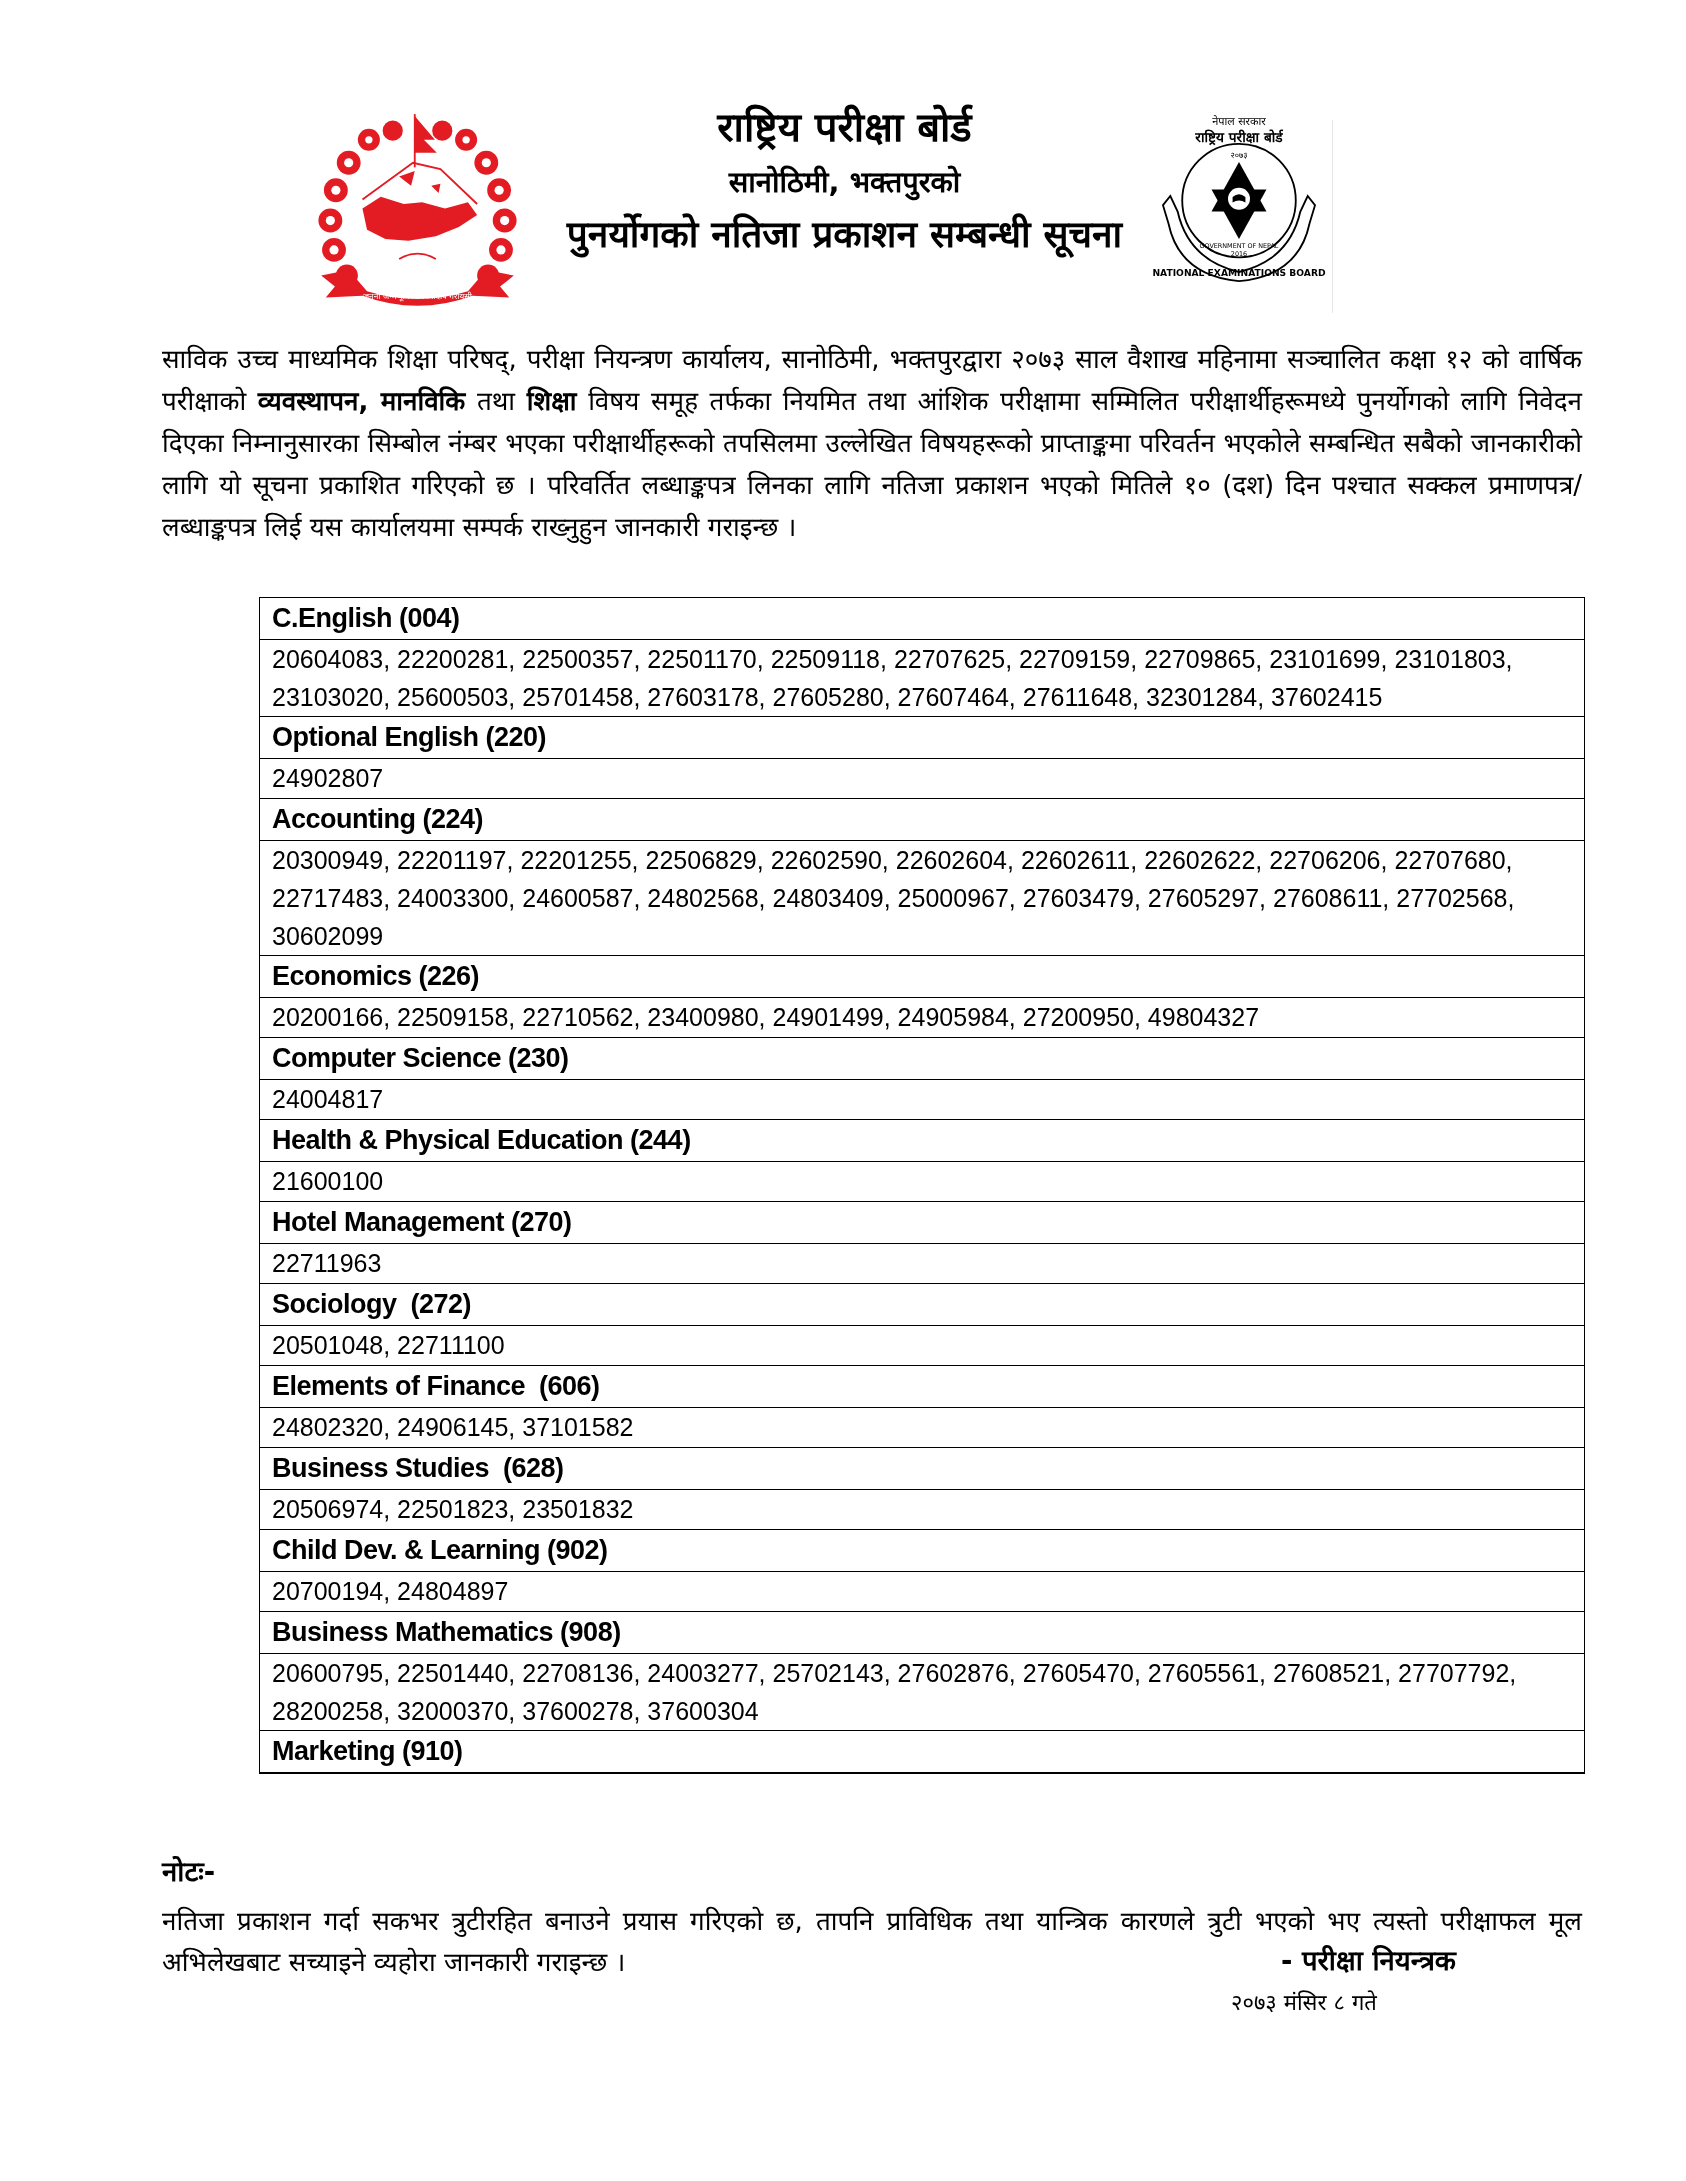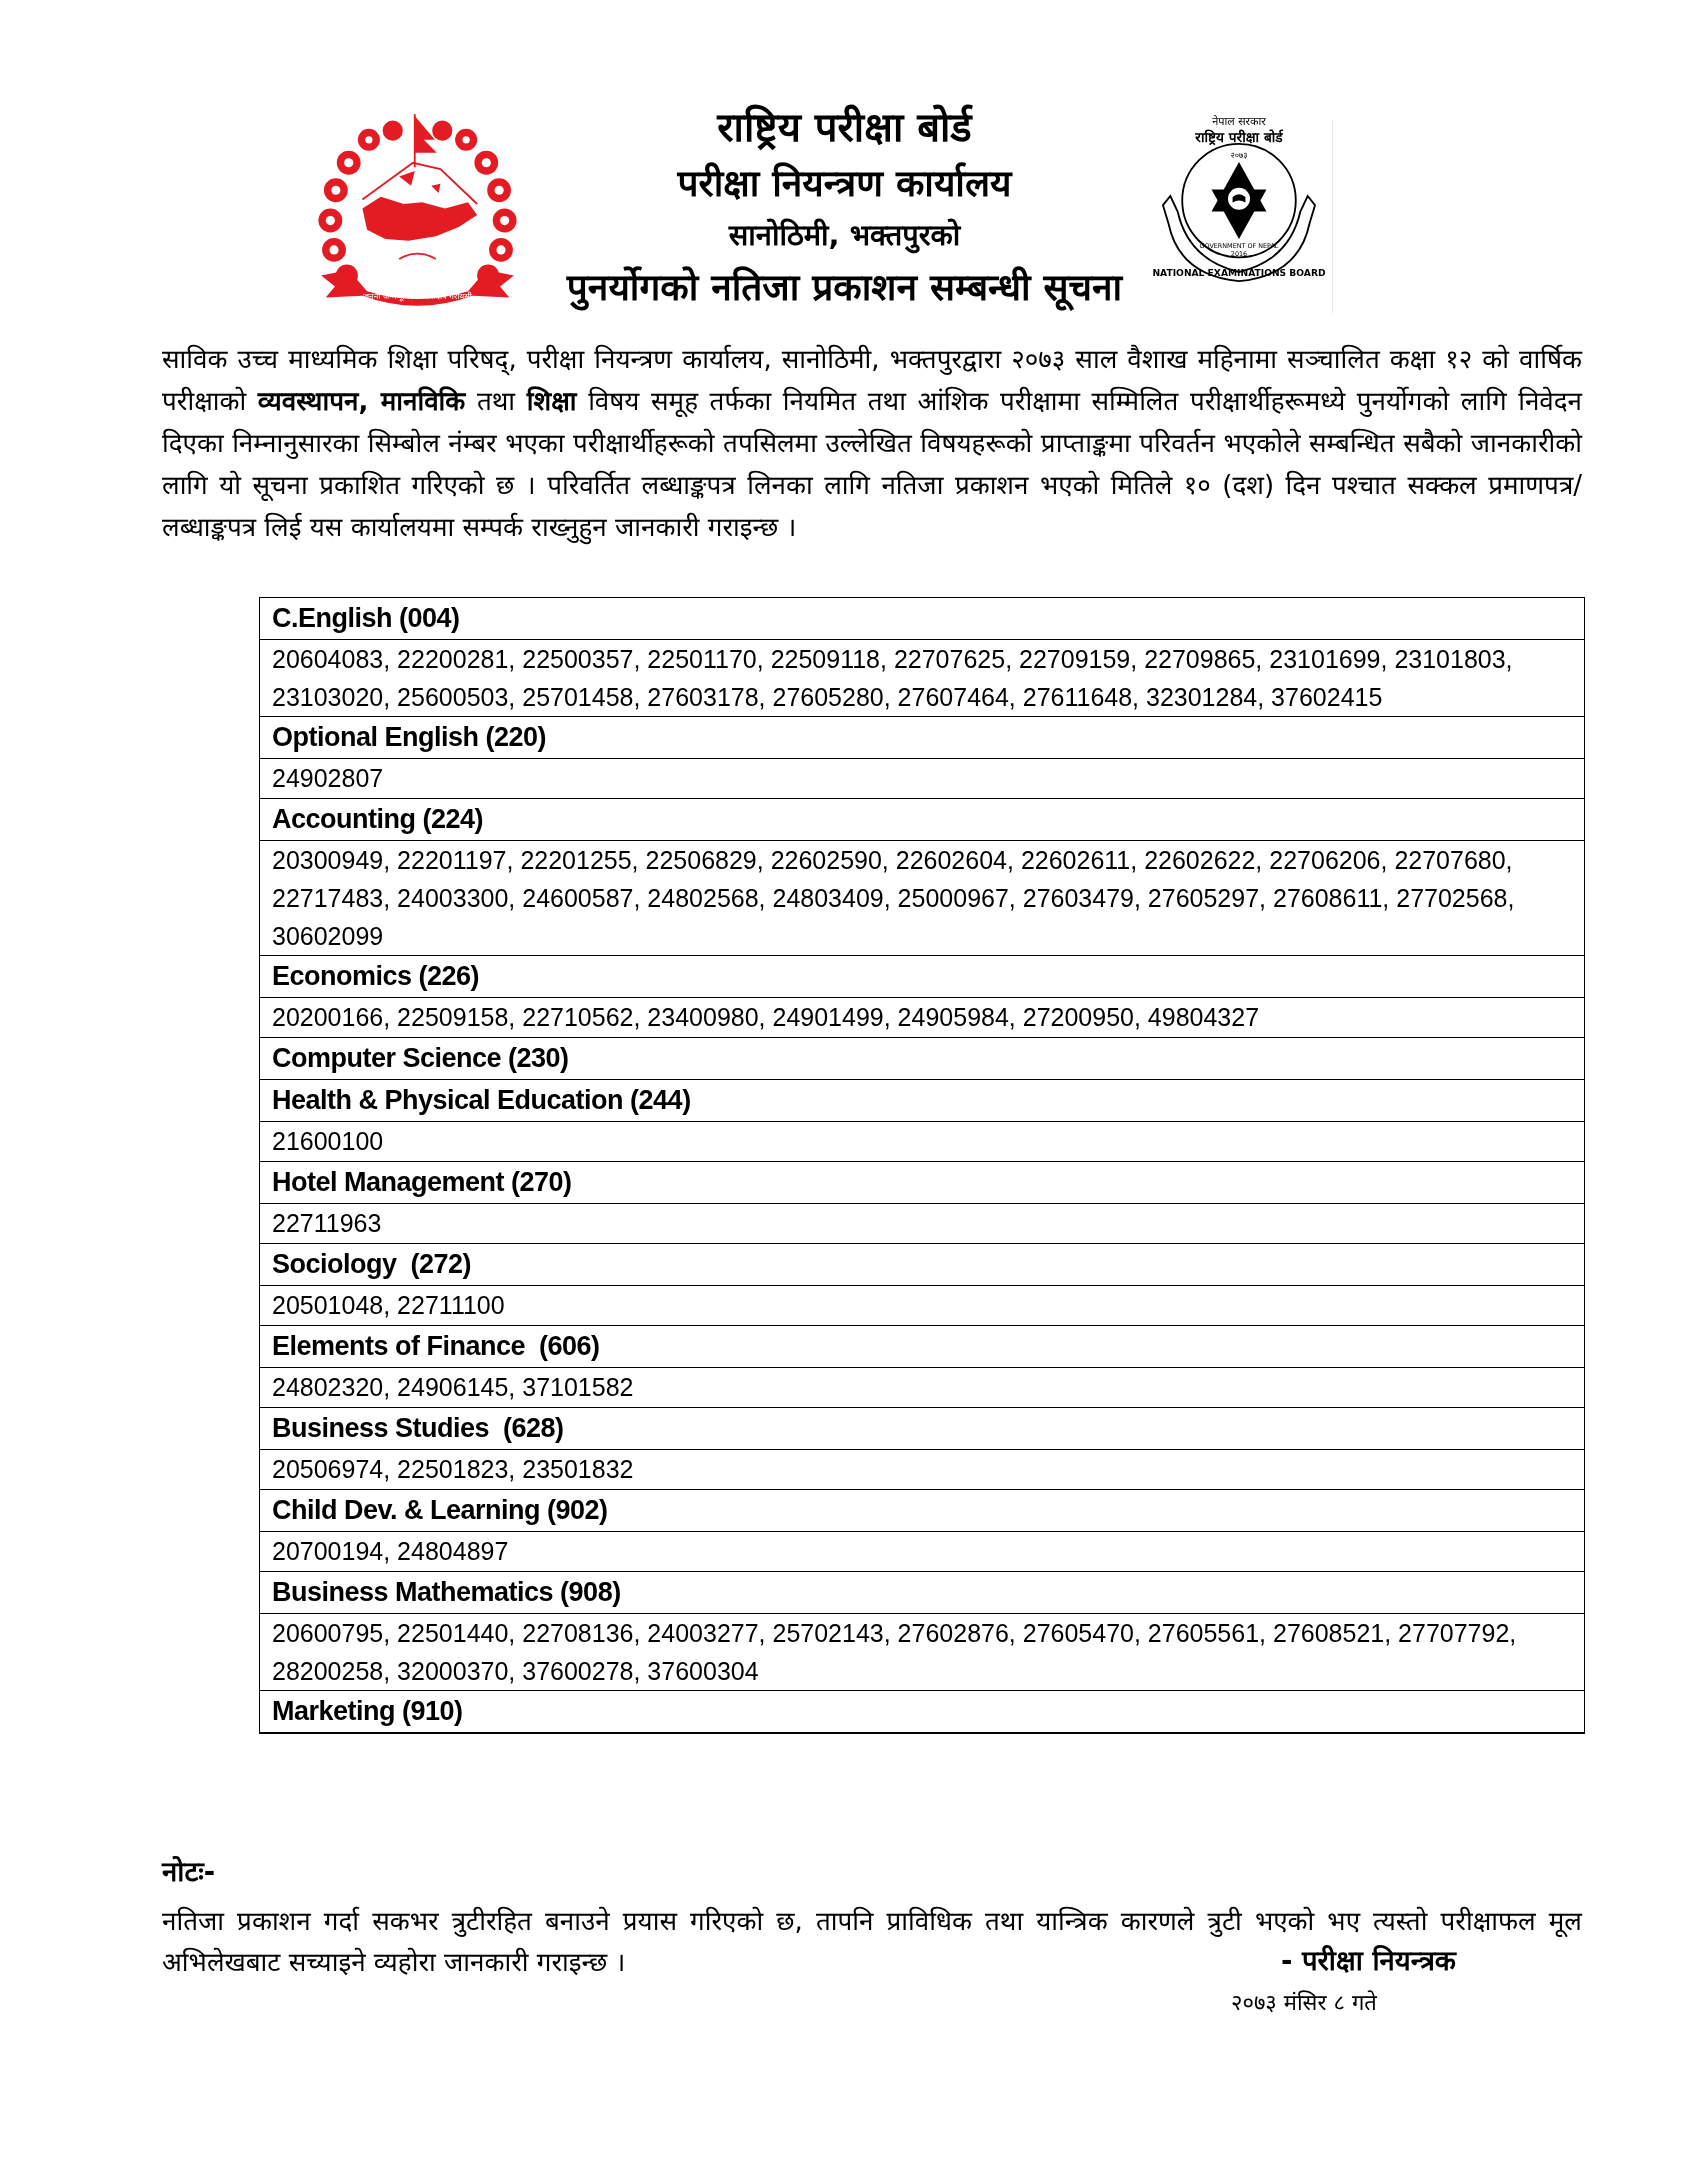--- a/index.html
+++ b/index.html
@@ -79,21 +79,20 @@
 
       <path d="M95 160 Q115 148 135 160" fill="none" stroke="#e31b23" stroke-width="2"></path>
 
       <path d="M10 178 L40 172 L60 195 Q115 212 170 195 L190 172 L220 178 L205 190 L215 202 L175 200 Q115 222 55 200 L15 202 L25 190 Z" fill="#e31b23"></path>
       <text x="115" y="203" text-anchor="middle" font-size="9" fill="#ffffff" font-family="DejaVu Sans, sans-serif">जननी जन्मभूमिश्च स्वर्गादपि गरीयसी</text>
     </svg>
   </div>
 
   <div class="title-block">
     <div class="title-1">राष्ट्रिय परीक्षा बोर्ड</div>
-    <div class="title-2">परीक्षा नियन्त्रण कार्यालय</div>
     <div class="title-3">सानोठिमी, भक्तपुरको</div>
     <div class="title-4">पुनर्योगको नतिजा प्रकाशन सम्बन्धी सूचना</div>
   </div>
 
   <div class="emblem-right">
     <svg width="174" height="174" viewBox="0 0 190 190">
       <text x="95" y="18" text-anchor="middle" font-size="12" font-family="DejaVu Sans, sans-serif">नेपाल सरकार</text>
       <text x="95" y="36" text-anchor="middle" font-size="15" font-weight="bold" font-family="DejaVu Sans, sans-serif">राष्ट्रिय परीक्षा बोर्ड</text>
       <circle cx="95" cy="100" r="62" fill="none" stroke="#000" stroke-width="2"></circle>
       <text x="95" y="54" text-anchor="middle" font-size="9" font-family="DejaVu Sans, sans-serif">२०७३</text>
@@ -126,20 +125,21 @@
   <div class="subject">
     <div class="subj-head">Accounting (224)</div>
     <div class="subj-data">20300949, 22201197, 22201255, 22506829, 22602590, 22602604, 22602611, 22602622, 22706206, 22707680, 22717483, 24003300, 24600587, 24802568, 24803409, 25000967, 27603479, 27605297, 27608611, 27702568, 30602099</div>
   </div>
   <div class="subject">
     <div class="subj-head">Economics (226)</div>
     <div class="subj-data">20200166, 22509158, 22710562, 23400980, 24901499, 24905984, 27200950, 49804327</div>
   </div>
   <div class="subject">
     <div class="subj-head">Computer Science (230)</div>
+    <div class="subj-data">24004817</div>
   </div>
   <div class="subject">
     <div class="subj-head">Health &amp; Physical Education (244)</div>
     <div class="subj-data">21600100</div>
   </div>
   <div class="subject">
     <div class="subj-head">Hotel Management (270)</div>
     <div class="subj-data">22711963</div>
   </div>
   <div class="subject">

